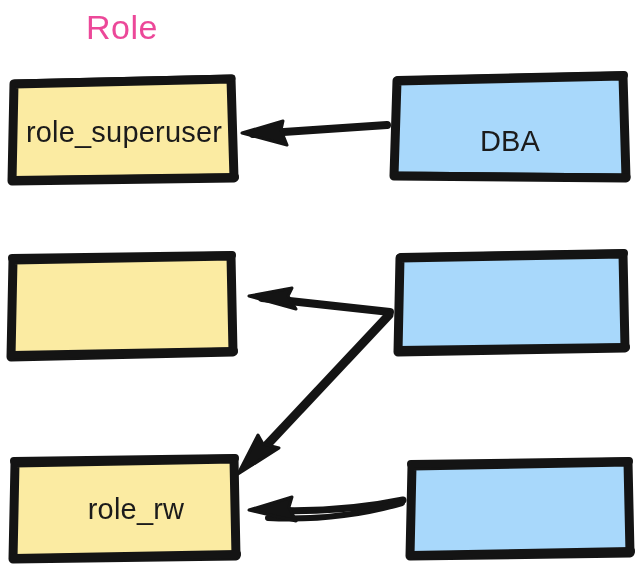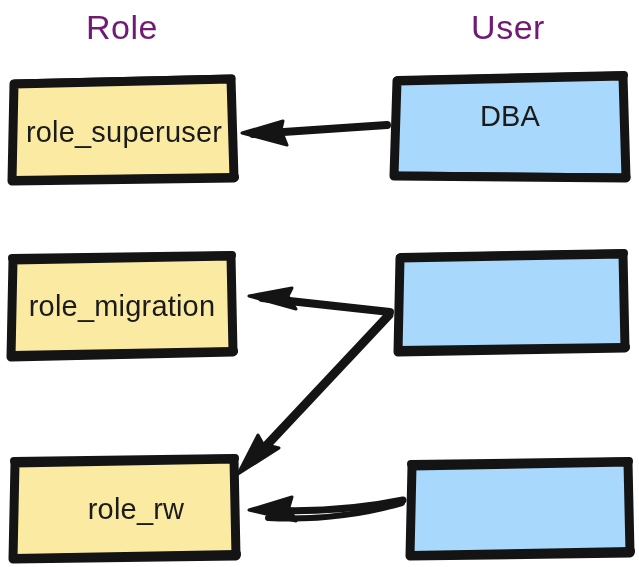--- a/index.html
+++ b/index.html
@@ -13,21 +13,21 @@
   #canvas {
     position: relative;
     width: 639px;
     height: 567px;
     background: #ffffff;
     overflow: hidden;
   }
   .col-header {
     position: absolute;
     font-size: 34px;
-    color: #701a75;
+    color: #ec4899;
     font-weight: 400;
     text-align: center;
     letter-spacing: 0.5px;
     white-space: nowrap;
   }
   #header-role  { left: 22px;  top: 8px; width: 200px; }
   #header-user  { left: 408px; top: 8px; width: 200px; }
 
   .node-svg {
     position: absolute;
@@ -47,21 +47,20 @@
     letter-spacing: 0.2px;
     white-space: nowrap;
   }
 </style>
 </head>
 <body>
 
 <div id="canvas">
 
   <div class="col-header" id="header-role">Role</div>
-  <div class="col-header" id="header-user">User</div>
 
   <svg class="node-svg" viewBox="0 0 639 567" xmlns="http://www.w3.org/2000/svg">
 
     <g>
       <path d="M14,84 L231,79 L234,178 L12,181 Z" fill="#FBEBA2" stroke="#141414" stroke-width="9" stroke-linejoin="round" stroke-linecap="round"></path>
       <path d="M15,83 L232,78" fill="none" stroke="#141414" stroke-width="7" stroke-linecap="round"></path>
       <path d="M13,180 L235,177" fill="none" stroke="#141414" stroke-width="8" stroke-linecap="round"></path>
     </g>
 
     <g>
@@ -110,17 +109,16 @@
     </g>
 
     <g>
       <path d="M403,500 C360,509 310,512 266,510" fill="none" stroke="#141414" stroke-width="7" stroke-linecap="round"></path>
       <path d="M402,503 C358,516 312,520 268,518" fill="none" stroke="#141414" stroke-width="6" stroke-linecap="round"></path>
       <path d="M249,510 L292,497 L289,507 L296,521 Z" fill="#141414" stroke="#141414" stroke-width="3" stroke-linejoin="round"></path>
     </g>
   </svg>
 
   <div class="node-label" style="left:14px;  top:84px;  width:220px; height:96px;">role_superuser</div>
-  <div class="node-label" style="left:396px; top:67px;  width:228px; height:98px;">DBA</div>
-  <div class="node-label" style="left:12px;  top:258px; width:220px; height:96px;">role_migration</div>
+  <div class="node-label" style="left:396px; top:92px;  width:228px; height:98px;">DBA</div>
   <div class="node-label" style="left:26px;  top:461px; width:220px; height:96px;">role_rw</div>
 
 </div>
 
 </body></html>

